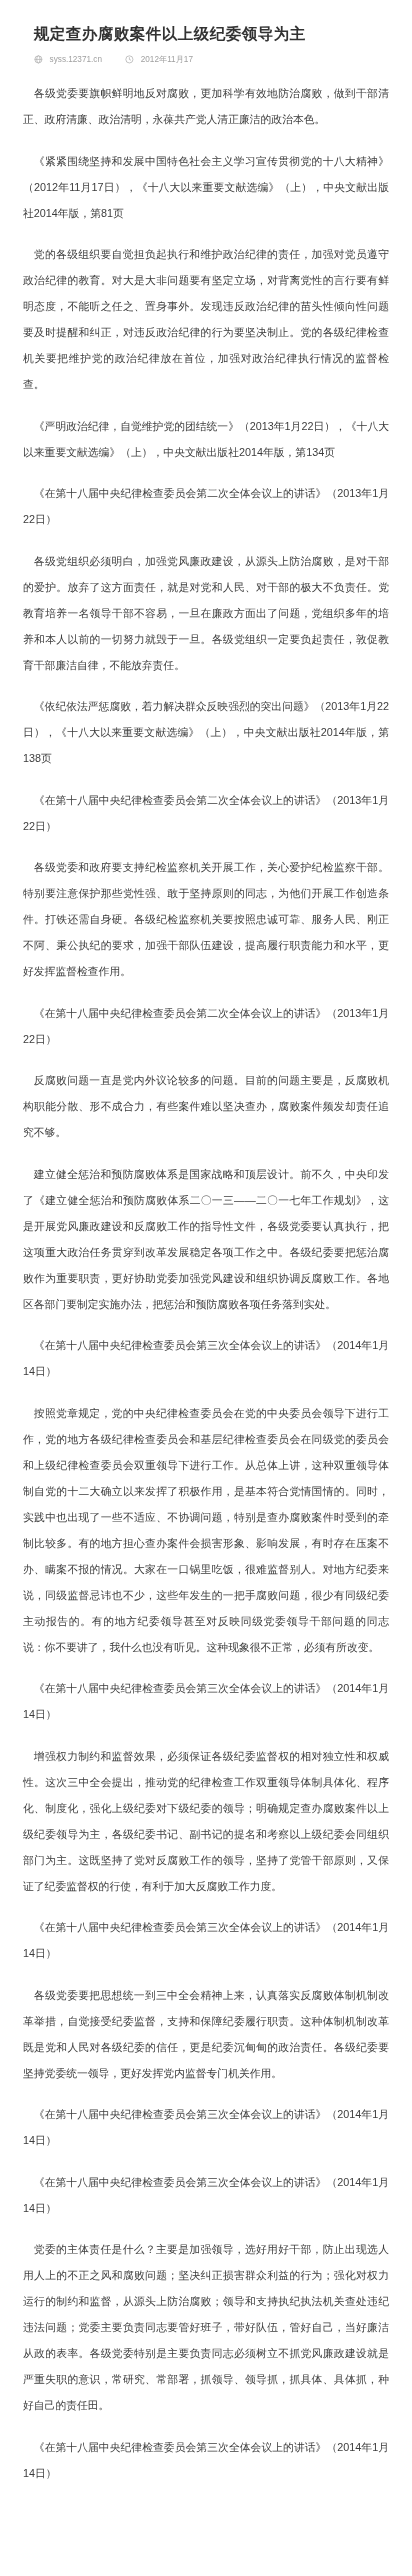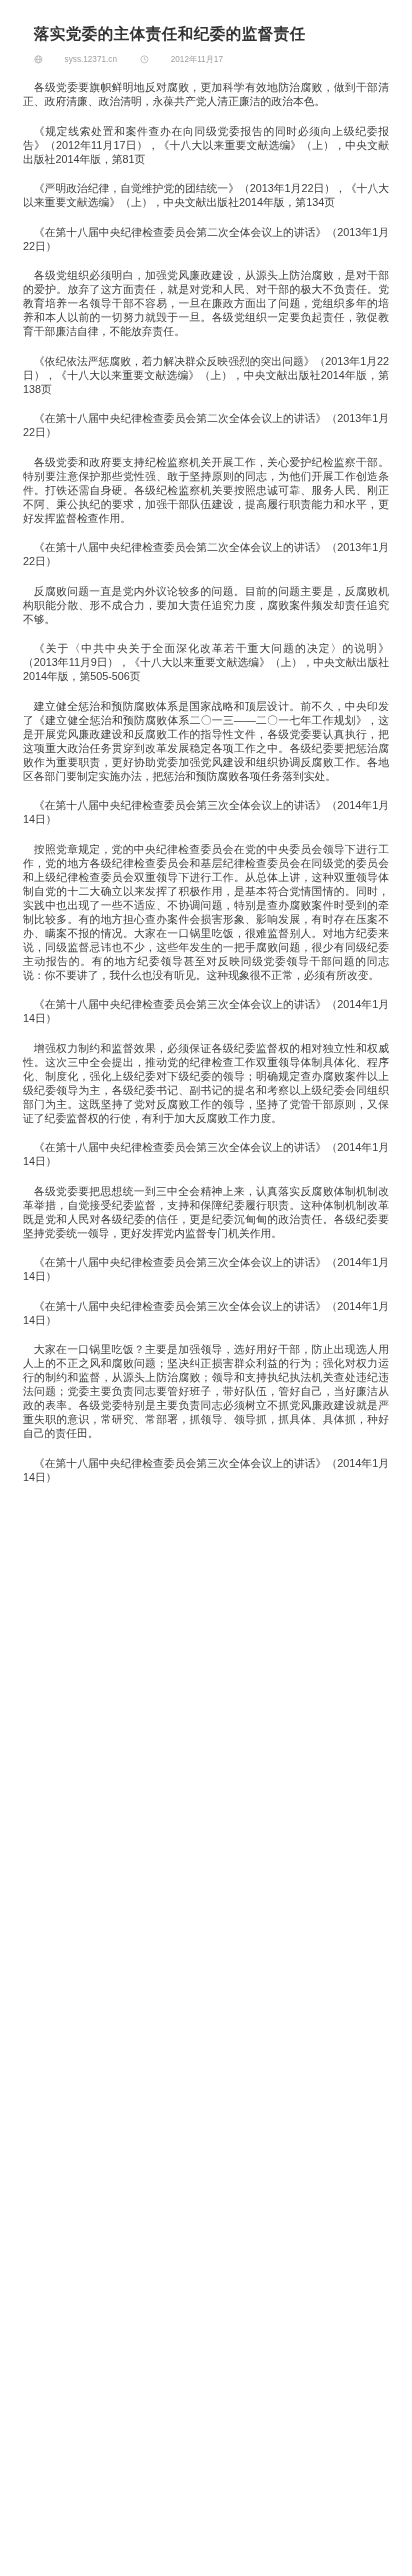--- a/index.html
+++ b/index.html
@@ -32,46 +32,46 @@
     align-items: center;
     gap: 23px;
     padding-left: 10.8px;
     margin-bottom: 5.2px;
     color: #a0a0a0;
     font-size: 8.2px;
   }
   .meta-item {
     display: inline-flex;
     align-items: center;
-    gap: 22px;
+    gap: 7px;
   }
   .meta-item svg {
     display: block;
     stroke: #a8a8a8;
     fill: none;
     stroke-width: 1.4;
   }
   article {
     display: block;
   }
   .block {
     font-size: 10.8px;
-    line-height: 14px;
+    line-height: 26px;
     margin: 15.5px 0;
     text-indent: 10.8px;
     color: #3c3c3c;
     text-align: justify;
   }
 </style>
 </head>
 <body>
 
 <div class="page">
 
-  <h1 class="title">落实党委的主体责任和纪委的监督责任</h1>
+  <h1 class="title">规定查办腐败案件以上级纪委领导为主</h1>
 
   <div class="meta">
     <span class="meta-item">
       <svg width="8.8" height="8.8" viewBox="0 0 18 18" aria-hidden="true">
         <circle cx="9" cy="9" r="7.3"></circle>
         <ellipse cx="9" cy="9" rx="3.4" ry="7.3"></ellipse>
         <line x1="1.7" y1="9" x2="16.3" y2="9"></line>
       </svg>
       <span>syss.12371.cn</span>
     </span>
@@ -79,37 +79,37 @@
       <svg width="8.8" height="8.8" viewBox="0 0 18 18" aria-hidden="true">
         <circle cx="9" cy="9" r="7.3"></circle>
         <polyline points="9,4.6 9,9.3 12.2,10.6"></polyline>
       </svg>
       <span>2012年11月17</span>
     </span>
   </div>
 
   <article>
       <p class="block quote">各级党委要旗帜鲜明地反对腐败，更加科学有效地防治腐败，做到干部清正、政府清廉、政治清明，永葆共产党人清正廉洁的政治本色。</p>
-      <p class="block cite">《规定线索处置和案件查办在向同级党委报告的同时必须向上级纪委报告》（2012年11月17日），《十八大以来重要文献选编》（上），中央文献出版社2014年版，第81页</p>
+      <p class="block cite">《紧紧围绕坚持和发展中国特色社会主义学习宣传贯彻党的十八大精神》（2012年11月17日），《十八大以来重要文献选编》（上），中央文献出版社2014年版，第81页</p>
+      <p class="block quote">党的各级组织要自觉担负起执行和维护政治纪律的责任，加强对党员遵守政治纪律的教育。对大是大非问题要有坚定立场，对背离党性的言行要有鲜明态度，不能听之任之、置身事外。发现违反政治纪律的苗头性倾向性问题要及时提醒和纠正，对违反政治纪律的行为要坚决制止。党的各级纪律检查机关要把维护党的政治纪律放在首位，加强对政治纪律执行情况的监督检查。</p>
       <p class="block cite">《严明政治纪律，自觉维护党的团结统一》（2013年1月22日），《十八大以来重要文献选编》（上），中央文献出版社2014年版，第134页</p>
       <p class="block cite">《在第十八届中央纪律检查委员会第二次全体会议上的讲话》（2013年1月22日）</p>
       <p class="block quote">各级党组织必须明白，加强党风廉政建设，从源头上防治腐败，是对干部的爱护。放弃了这方面责任，就是对党和人民、对干部的极大不负责任。党教育培养一名领导干部不容易，一旦在廉政方面出了问题，党组织多年的培养和本人以前的一切努力就毁于一旦。各级党组织一定要负起责任，敦促教育干部廉洁自律，不能放弃责任。</p>
       <p class="block cite">《依纪依法严惩腐败，着力解决群众反映强烈的突出问题》（2013年1月22日），《十八大以来重要文献选编》（上），中央文献出版社2014年版，第138页</p>
       <p class="block cite">《在第十八届中央纪律检查委员会第二次全体会议上的讲话》（2013年1月22日）</p>
       <p class="block quote">各级党委和政府要支持纪检监察机关开展工作，关心爱护纪检监察干部。特别要注意保护那些党性强、敢于坚持原则的同志，为他们开展工作创造条件。打铁还需自身硬。各级纪检监察机关要按照忠诚可靠、服务人民、刚正不阿、秉公执纪的要求，加强干部队伍建设，提高履行职责能力和水平，更好发挥监督检查作用。</p>
       <p class="block cite">《在第十八届中央纪律检查委员会第二次全体会议上的讲话》（2013年1月22日）</p>
-      <p class="block quote">反腐败问题一直是党内外议论较多的问题。目前的问题主要是，反腐败机构职能分散、形不成合力，要加大责任追究力度，腐败案件频发却责任追究不够。</p>
-      <p class="block cite">《关于〈中共中央关于全面深化改革若干重大问题的决定〉的说明》（2013年11月9日），《十八大以来重要文献选编》（上），中央文献出版社2014年版，第505-506页</p>
+      <p class="block quote">反腐败问题一直是党内外议论较多的问题。目前的问题主要是，反腐败机构职能分散、形不成合力，有些案件难以坚决查办，腐败案件频发却责任追究不够。</p>
       <p class="block quote">建立健全惩治和预防腐败体系是国家战略和顶层设计。前不久，中央印发了《建立健全惩治和预防腐败体系二〇一三——二〇一七年工作规划》，这是开展党风廉政建设和反腐败工作的指导性文件，各级党委要认真执行，把这项重大政治任务贯穿到改革发展稳定各项工作之中。各级纪委要把惩治腐败作为重要职责，更好协助党委加强党风建设和组织协调反腐败工作。各地区各部门要制定实施办法，把惩治和预防腐败各项任务落到实处。</p>
       <p class="block cite">《在第十八届中央纪律检查委员会第三次全体会议上的讲话》（2014年1月14日）</p>
       <p class="block quote">按照党章规定，党的中央纪律检查委员会在党的中央委员会领导下进行工作，党的地方各级纪律检查委员会和基层纪律检查委员会在同级党的委员会和上级纪律检查委员会双重领导下进行工作。从总体上讲，这种双重领导体制自党的十二大确立以来发挥了积极作用，是基本符合党情国情的。同时，实践中也出现了一些不适应、不协调问题，特别是查办腐败案件时受到的牵制比较多。有的地方担心查办案件会损害形象、影响发展，有时存在压案不办、瞒案不报的情况。大家在一口锅里吃饭，很难监督别人。对地方纪委来说，同级监督忌讳也不少，这些年发生的一把手腐败问题，很少有同级纪委主动报告的。有的地方纪委领导甚至对反映同级党委领导干部问题的同志说：你不要讲了，我什么也没有听见。这种现象很不正常，必须有所改变。</p>
       <p class="block cite">《在第十八届中央纪律检查委员会第三次全体会议上的讲话》（2014年1月14日）</p>
       <p class="block quote">增强权力制约和监督效果，必须保证各级纪委监督权的相对独立性和权威性。这次三中全会提出，推动党的纪律检查工作双重领导体制具体化、程序化、制度化，强化上级纪委对下级纪委的领导；明确规定查办腐败案件以上级纪委领导为主，各级纪委书记、副书记的提名和考察以上级纪委会同组织部门为主。这既坚持了党对反腐败工作的领导，坚持了党管干部原则，又保证了纪委监督权的行使，有利于加大反腐败工作力度。</p>
       <p class="block cite">《在第十八届中央纪律检查委员会第三次全体会议上的讲话》（2014年1月14日）</p>
       <p class="block quote">各级党委要把思想统一到三中全会精神上来，认真落实反腐败体制机制改革举措，自觉接受纪委监督，支持和保障纪委履行职责。这种体制机制改革既是党和人民对各级纪委的信任，更是纪委沉甸甸的政治责任。各级纪委要坚持党委统一领导，更好发挥党内监督专门机关作用。</p>
       <p class="block cite">《在第十八届中央纪律检查委员会第三次全体会议上的讲话》（2014年1月14日）</p>
       <p class="block cite">《在第十八届中央纪律检查委员会第三次全体会议上的讲话》（2014年1月14日）</p>
-      <p class="block quote">大家在一口锅里吃饭？主要是加强领导，选好用好干部，防止出现选人用人上的不正之风和腐败问题；坚决纠正损害群众利益的行为；强化对权力运行的制约和监督，从源头上防治腐败；领导和支持执纪执法机关查处违纪违法问题；党委主要负责同志要管好班子，带好队伍，管好自己，当好廉洁从政的表率。各级党委特别是主要负责同志必须树立不抓党风廉政建设就是严重失职的意识，常研究、常部署，抓领导、领导抓，抓具体、具体抓，种好自己的责任田。</p>
+      <p class="block quote">党委的主体责任是什么？主要是加强领导，选好用好干部，防止出现选人用人上的不正之风和腐败问题；坚决纠正损害群众利益的行为；强化对权力运行的制约和监督，从源头上防治腐败；领导和支持执纪执法机关查处违纪违法问题；党委主要负责同志要管好班子，带好队伍，管好自己，当好廉洁从政的表率。各级党委特别是主要负责同志必须树立不抓党风廉政建设就是严重失职的意识，常研究、常部署，抓领导、领导抓，抓具体、具体抓，种好自己的责任田。</p>
       <p class="block cite">《在第十八届中央纪律检查委员会第三次全体会议上的讲话》（2014年1月14日）</p>
     </article>
 
 </div>
 
 
 </body></html>

